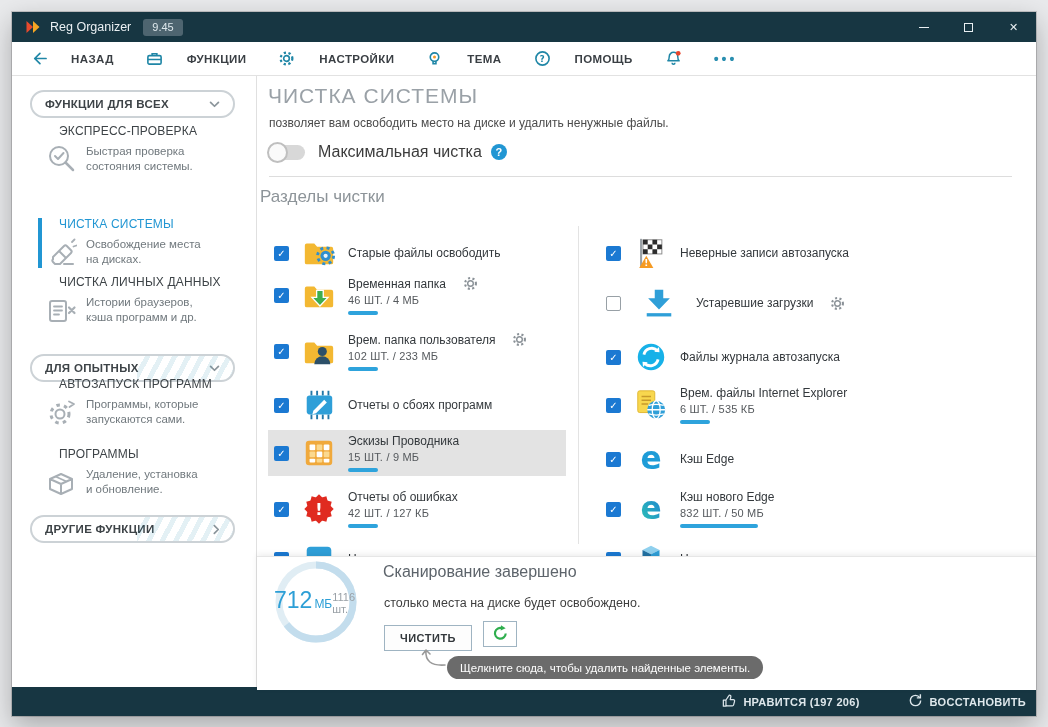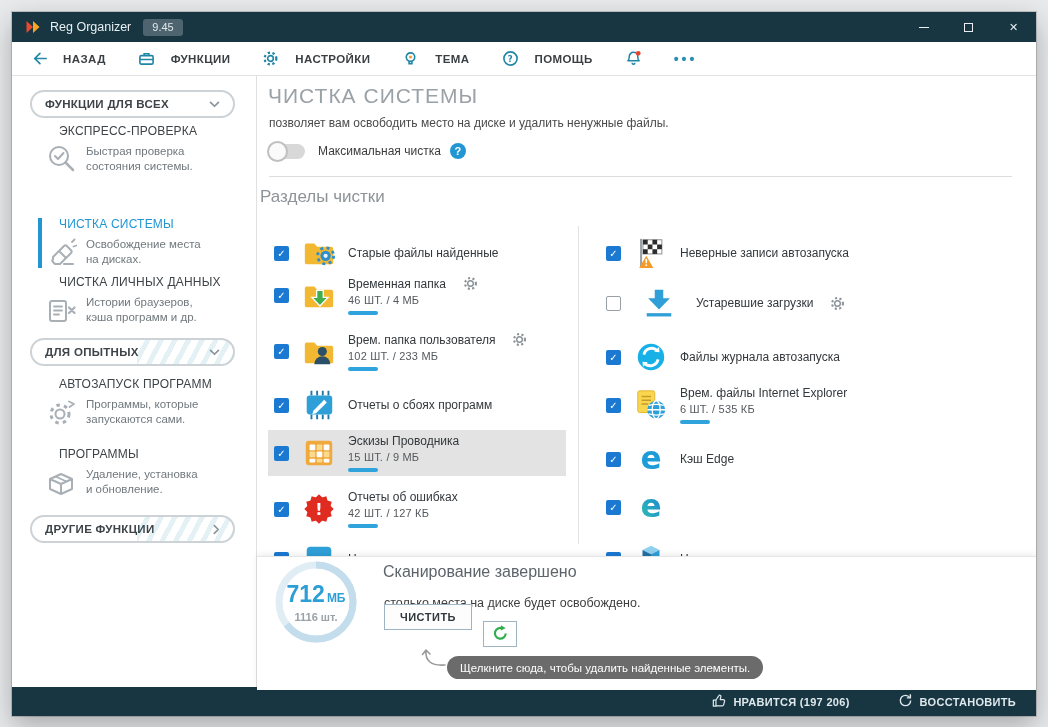--- a/index.html
+++ b/index.html
@@ -18,21 +18,21 @@
   .titlebar { height:30px; background:#173642; display:flex; align-items:center; color:#e9eff2; }
   .logo { margin-left:13px; width:16px; height:16px; display:flex; }
   .title-text { margin-left:9px; font-size:12.5px; color:#e9eff2; }
   .version-badge { margin-left:12px; background:#4e6570; border-radius:3px; padding:2px 9px 3px; font-size:11px; color:#dfe8ec; }
   .win-controls { margin-left:auto; display:flex; height:100%; }
   .win-btn { width:45px; height:100%; display:flex; align-items:center; justify-content:center; color:#e9eff2; font-size:11px; cursor:default; }
   .min-glyph { width:10px; height:1px; background:#e9eff2; display:block; }
   .max-glyph { width:9px; height:9px; border:1px solid #e9eff2; display:block; }
   
   .toolbar { height:34px; background:#fff; border-bottom:1px solid #e2e2e2; display:flex; align-items:center; padding-left:18px; gap:32px; }
-  .tool-item { display:flex; align-items:center; gap:16px; font-size:11.5px; font-weight:700; color:#3a3f44; letter-spacing:.4px; cursor:default; }
+  .tool-item { display:flex; align-items:center; gap:24px; font-size:11.5px; font-weight:700; color:#3a3f44; letter-spacing:.4px; cursor:default; }
   .tool-item svg { display:block; }
   .dots { color:#2a8fb0; font-size:14px; font-weight:700; letter-spacing:3px; }
   
   .content { position:absolute; top:64px; left:0; right:0; bottom:26px; }
   .sidebar { position:absolute; left:0; top:0; width:245px; bottom:0; border-right:1px solid #e0e0e0; background:#fff; }
   .pill { position:absolute; left:18px; width:205px; height:28px; border:2px solid #ccd2d6; border-radius:15px; display:flex; align-items:center; padding:0 13px; font-size:11.5px; font-weight:700; color:#3d4347; letter-spacing:.3px; overflow:hidden; }
   .pill .chev { margin-left:auto; display:flex; }
   .pill.striped::after { content:''; position:absolute; right:0; top:0; bottom:0; width:96px;
     background:repeating-linear-gradient(118deg, transparent 0 7px, rgba(42,143,176,.13) 7px 12px); }
   .side-item { position:absolute; left:0; width:100%; cursor:default; }
@@ -43,21 +43,21 @@
   .si-icon { width:32px; height:32px; flex:0 0 32px; }
   .si-icon svg { width:32px; height:32px; display:block; }
   .si-desc { margin-left:9px; font-size:11.5px; color:#70787d; line-height:15px; padding-top:1px; }
   
   .main { position:absolute; left:245px; top:0; right:0; bottom:0; overflow:hidden; background:#fff; }
   .page-title { position:absolute; left:11px; top:8px; font-size:21px; font-weight:400; color:#9aa1a7; letter-spacing:1px; }
   .page-subtitle { position:absolute; left:12px; top:40px; font-size:12px; color:#4b4b4b; }
   .toggle-row { position:absolute; left:12px; top:67px; display:flex; align-items:center; }
   .switch { position:relative; width:36px; height:15px; background:#d8d8d8; border-radius:8px; }
   .knob { position:absolute; left:-2px; top:-3px; width:21px; height:21px; border-radius:50%; background:#fafafa; border:2px solid #bfbfbf; }
-  .toggle-label { margin-left:13px; font-size:12px; color:#3c3c3c; }
+  .toggle-label { margin-left:13px; font-size:16px; color:#3c3c3c; }
   .help-badge { margin-left:9px; width:16px; height:16px; border-radius:50%; background:#2196d3; color:#fff; font-size:11px; font-weight:700; display:flex; align-items:center; justify-content:center; }
   .h-divider { position:absolute; left:12px; right:24px; top:100px; height:1px; background:#ddd; }
   .section-title { position:absolute; left:3px; top:111px; font-size:17px; font-weight:400; color:#8d9499; }
   .col { position:absolute; top:148px; }
   #col-left { left:11px; width:298px; height:340px; }
   #col-right { left:343px; width:360px; height:340px; }
   .col-divider { position:absolute; left:321px; top:150px; width:1px; height:318px; background:#e3e3e3; }
   .item-row { position:absolute; left:0; width:100%; display:flex; align-items:center; padding:4px 0 4px 6px; }
   .item-row.highlighted { background:#e3e3e3; }
   .cb { width:15px; height:15px; flex:0 0 15px; border-radius:2px; display:flex; align-items:center; justify-content:center; font-size:10px; color:#fff; }
@@ -68,32 +68,32 @@
   .item-text { margin-left:12px; }
   .lbl-row { display:flex; align-items:center; }
   .item-label { font-size:12px; color:#33383c; }
   .gear { margin-left:17px; display:flex; }
   .item-count { font-size:11px; color:#55595d; margin-top:3px; letter-spacing:.2px; }
   .item-bar { height:4px; background:#2ea3dc; border-radius:2px; margin-top:5px; }
   
   .scan-panel { position:absolute; left:245px; right:0; top:544px; bottom:26px; background:#fff; z-index:5;
     border-top:1px solid #e6e6e6; box-shadow:0 -2px 6px rgba(0,0,0,.07); }
   .gauge { position:absolute; left:17px; top:3px; width:84px; height:84px; }
-  .gauge-text { position:absolute; inset:0; display:flex; flex-direction:column; align-items:center; justify-content:center;font-weight:bold; }
+  .gauge-text { position:absolute; inset:0; display:flex; flex-direction:row; align-items:center; justify-content:center; }
   .g-val { font-size:23px; color:#2d9fd6; line-height:24px; }
   .g-unit { font-size:12px; margin-left:2px; }
   .g-count { font-size:11px; color:#9aa1a7; margin-top:1px; }
   .scan-heading { position:absolute; left:126px; top:6px; font-size:16px; font-weight:400; color:#5d646b; }
   .scan-sub { position:absolute; left:127px; top:39px; font-size:12.5px; color:#3e3e3e; }
-  .clean-btn { position:absolute; left:127px; top:47px; width:88px; height:26px; background:#fdfdfd; border:1px solid #9fb4c2; font-family:"Liberation Sans", sans-serif; font-size:11px; font-weight:700; color:#33383c; letter-spacing:.5px; }
+  .clean-btn { position:absolute; left:127px; top:68px; width:88px; height:26px; background:#fdfdfd; border:1px solid #9fb4c2; font-family:"Liberation Sans", sans-serif; font-size:11px; font-weight:700; color:#33383c; letter-spacing:.5px; }
   .refresh-btn { position:absolute; left:226px; top:64px; width:34px; height:26px; background:#fff; border:1px solid #9fb4c2; display:flex; align-items:center; justify-content:center; }
   .tip-arrow { position:absolute; left:162px; top:88px; }
   .tooltip { position:absolute; left:190px; top:99px; height:23px; background:#6b6b6b; color:#fff; border-radius:12px; padding:0 13px; font-size:11.5px; display:flex; align-items:center; white-space:nowrap; }
   
-  .statusbar { position:absolute; left:0; right:0; bottom:0; height:29px; background:#173642; display:flex; align-items:center; justify-content:flex-end; padding-right:20px; }
+  .statusbar { position:absolute; left:0; right:0; bottom:0; height:29px; background:#173642; display:flex; align-items:center; justify-content:flex-end; padding-right:10px; }
   .status-item { display:flex; align-items:center; gap:7px; color:#dfe8ec; font-size:11px; font-weight:700; letter-spacing:.3px; margin-left:48px; cursor:default; }
 </style>
 </head>
 <body>
 
 <div class="window">
 
   <div class="titlebar">
     <span class="logo">
       <svg viewBox="0 0 16 16" width="16" height="16">
@@ -223,21 +223,21 @@
               <svg viewBox="0 0 32 32">
                 <rect x="5" y="7" width="16" height="20" rx="2" fill="none" stroke="#a8afb5" stroke-width="2"></rect>
                 <path d="M9 12.5 h8 M9 16.5 h8 M9 20.5 h5" stroke="#a8afb5" stroke-width="1.8" stroke-linecap="round"></path>
                 <path d="M24 13.5 l5.5 5.5 M29.5 13.5 l-5.5 5.5" stroke="#a8afb5" stroke-width="2.2" stroke-linecap="round"></path>
               </svg>
             </span>
           <div class="si-desc"><span>Истории браузеров,</span><br><span>кэша программ и др.</span></div>
         </div>
       </div>
 
-      <div class="pill striped" style="top:262px">
+      <div class="pill striped" style="top:278px">
         <span>ДЛЯ ОПЫТНЫХ</span>
         <span class="chev">
             <svg viewBox="0 0 12 8" width="11" height="7">
               <path d="M1.5 1.5 L6 6 l4.5 -4.5" fill="none" stroke="#8b959b" stroke-width="2" stroke-linecap="round" stroke-linejoin="round"></path>
             </svg>
           </span>
       </div>
 
       <div class="side-item" style="top:301px">
         <div class="si-title">АВТОЗАПУСК ПРОГРАММ</div>
@@ -294,21 +294,21 @@
             <span class="item-icon">
               <svg viewBox="0 0 36 36">
                 <path d="M3 10 a2 2 0 0 1 2 -2 h8 l3 3.5 h15 a2 2 0 0 1 2 2 V28 a2 2 0 0 1 -2 2 H5 a2 2 0 0 1 -2 -2 z" fill="#f3b832"></path>
                 <circle cx="25" cy="21" r="8.5" fill="none" stroke="#2f8fce" stroke-width="3" stroke-dasharray="3.2 3.6"></circle>
                 <circle cx="25" cy="21" r="5.5" fill="#2f8fce"></circle>
                 <circle cx="25" cy="21" r="2.2" fill="#eaf4fb"></circle>
               </svg>
             </span>
             <div class="item-text">
               <div class="lbl-row">
-                <span class="item-label">Старые файлы найденные</span>
+                <span class="item-label">Старые файлы освободить</span>
               </div>
             </div>
           </div>
           <div class="item-row" style="top: 48px;">
             <span class="cb checked">✓</span>
             <span class="item-icon">
               <svg viewBox="0 0 36 36">
                 <path d="M3 10 a2 2 0 0 1 2 -2 h8 l3 3.5 h15 a2 2 0 0 1 2 2 V28 a2 2 0 0 1 -2 2 H5 a2 2 0 0 1 -2 -2 z" fill="#f3b832"></path>
                 <path d="M15.5 12 h7 v7.5 h5 l-8.5 9 -8.5 -9 h5 z" fill="#3fae4d" stroke="#fff" stroke-width="1.4"></path>
               </svg>
@@ -526,20 +526,27 @@
               <svg viewBox="0 0 36 36">
                 <defs>
                   <linearGradient id="eg" x1="0" y1="1" x2="1" y2="0">
                     <stop offset="0" stop-color="#2fc4b2"></stop>
                     <stop offset="1" stop-color="#1b7fd4"></stop>
                   </linearGradient>
                 </defs>
                 <text x="18" y="28.5" text-anchor="middle" font-size="33" font-weight="bold" fill="url(#eg)" font-family="DejaVu Sans, sans-serif">e</text>
               </svg>
             </span>
+            <div class="item-text">
+              <div class="lbl-row">
+                <span class="item-label">Кэш нового Edge</span>
+              </div>
+              <div class="item-count">832 ШТ. / 50 МБ</div>
+              <div class="item-bar" style="width:78px"></div>
+            </div>
           </div>
           <div class="item-row" style="top: 314px;">
             <span class="cb checked">✓</span>
             <span class="item-icon">
               <svg viewBox="0 0 36 36">
                 <path d="M18 4 l9 4.5 -9 4.5 -9 -4.5 z" fill="#8fd0ee"></path>
                 <path d="M9 8.5 v9 l9 4.5 v-9 z" fill="#2272a4"></path>
                 <path d="M27 8.5 v9 l-9 4.5 v-9 z" fill="#2f9fd8"></path>
                 <path d="M9 23 l5 2.5 -5 2.5 -5 -2.5 z" fill="#8fd0ee"></path>
                 <path d="M27 23 l5 2.5 -5 2.5 -5 -2.5 z" fill="#8fd0ee"></path>

